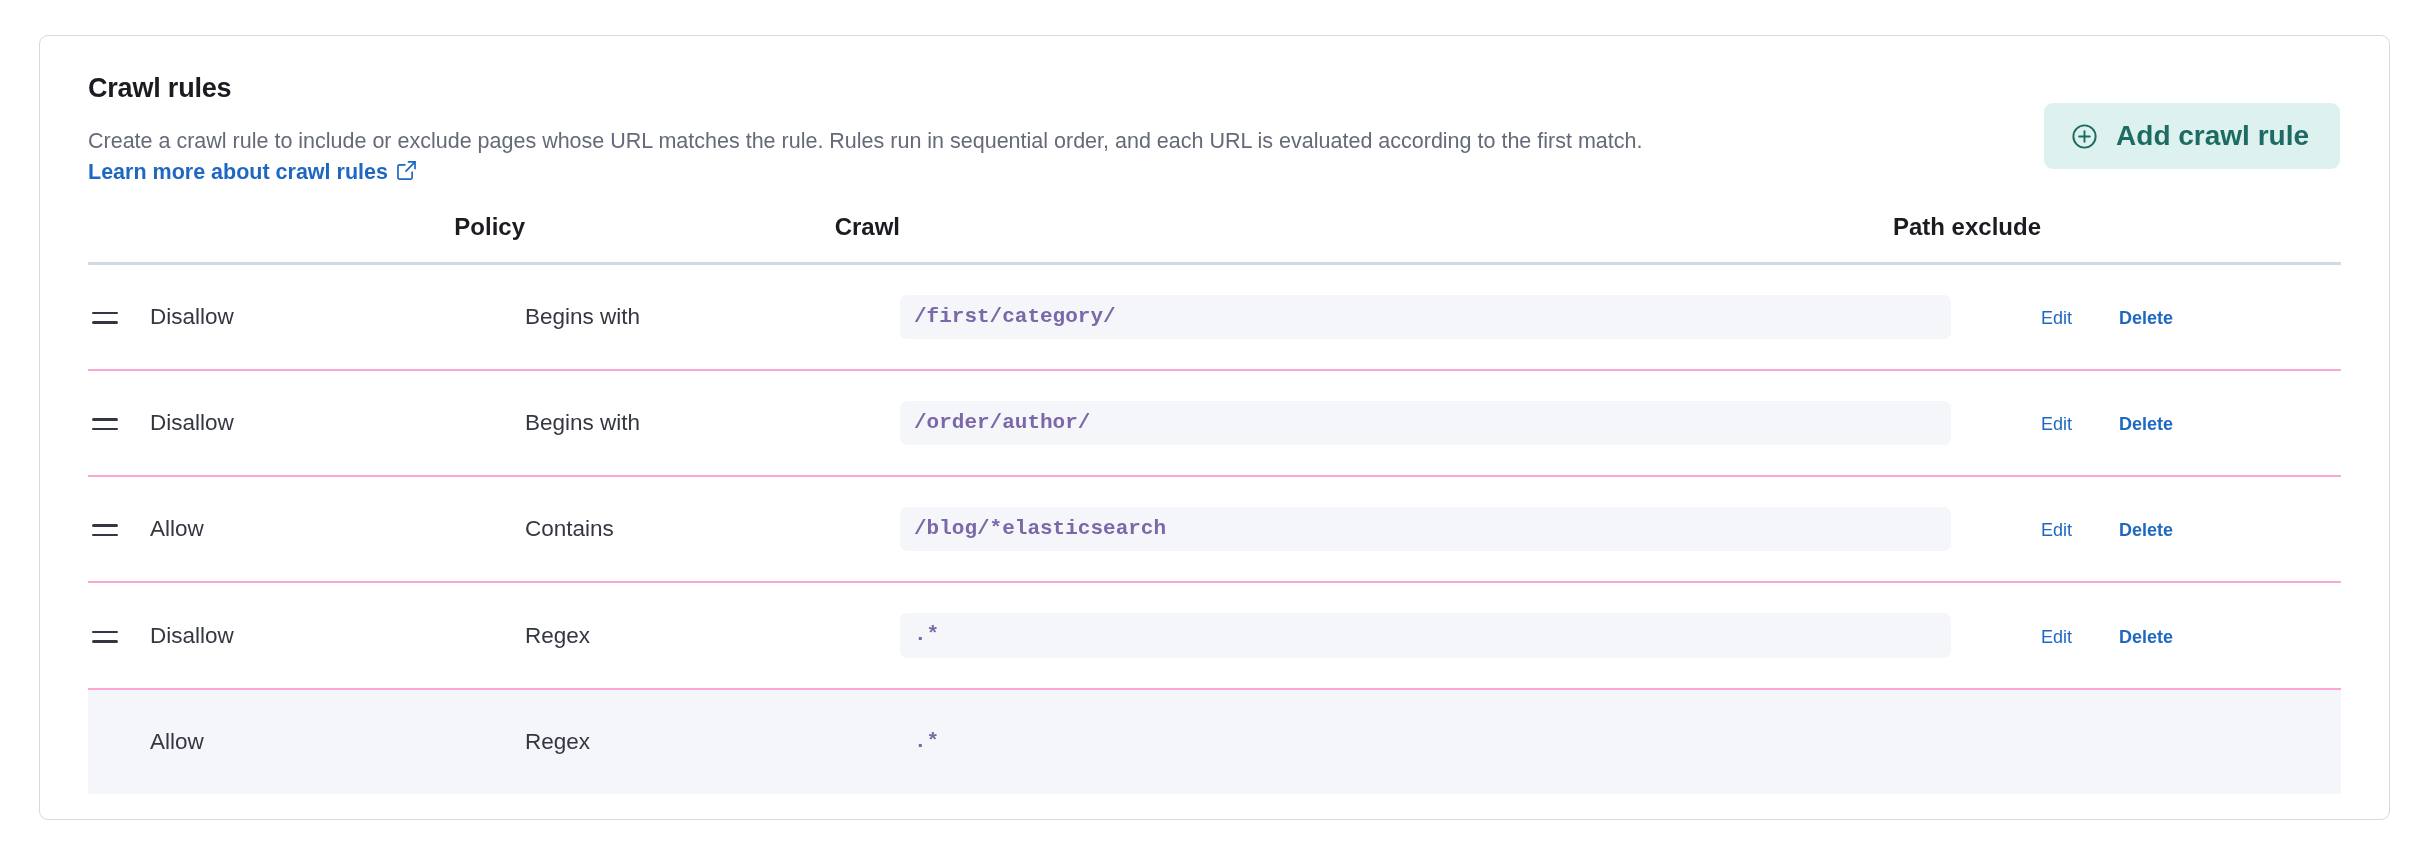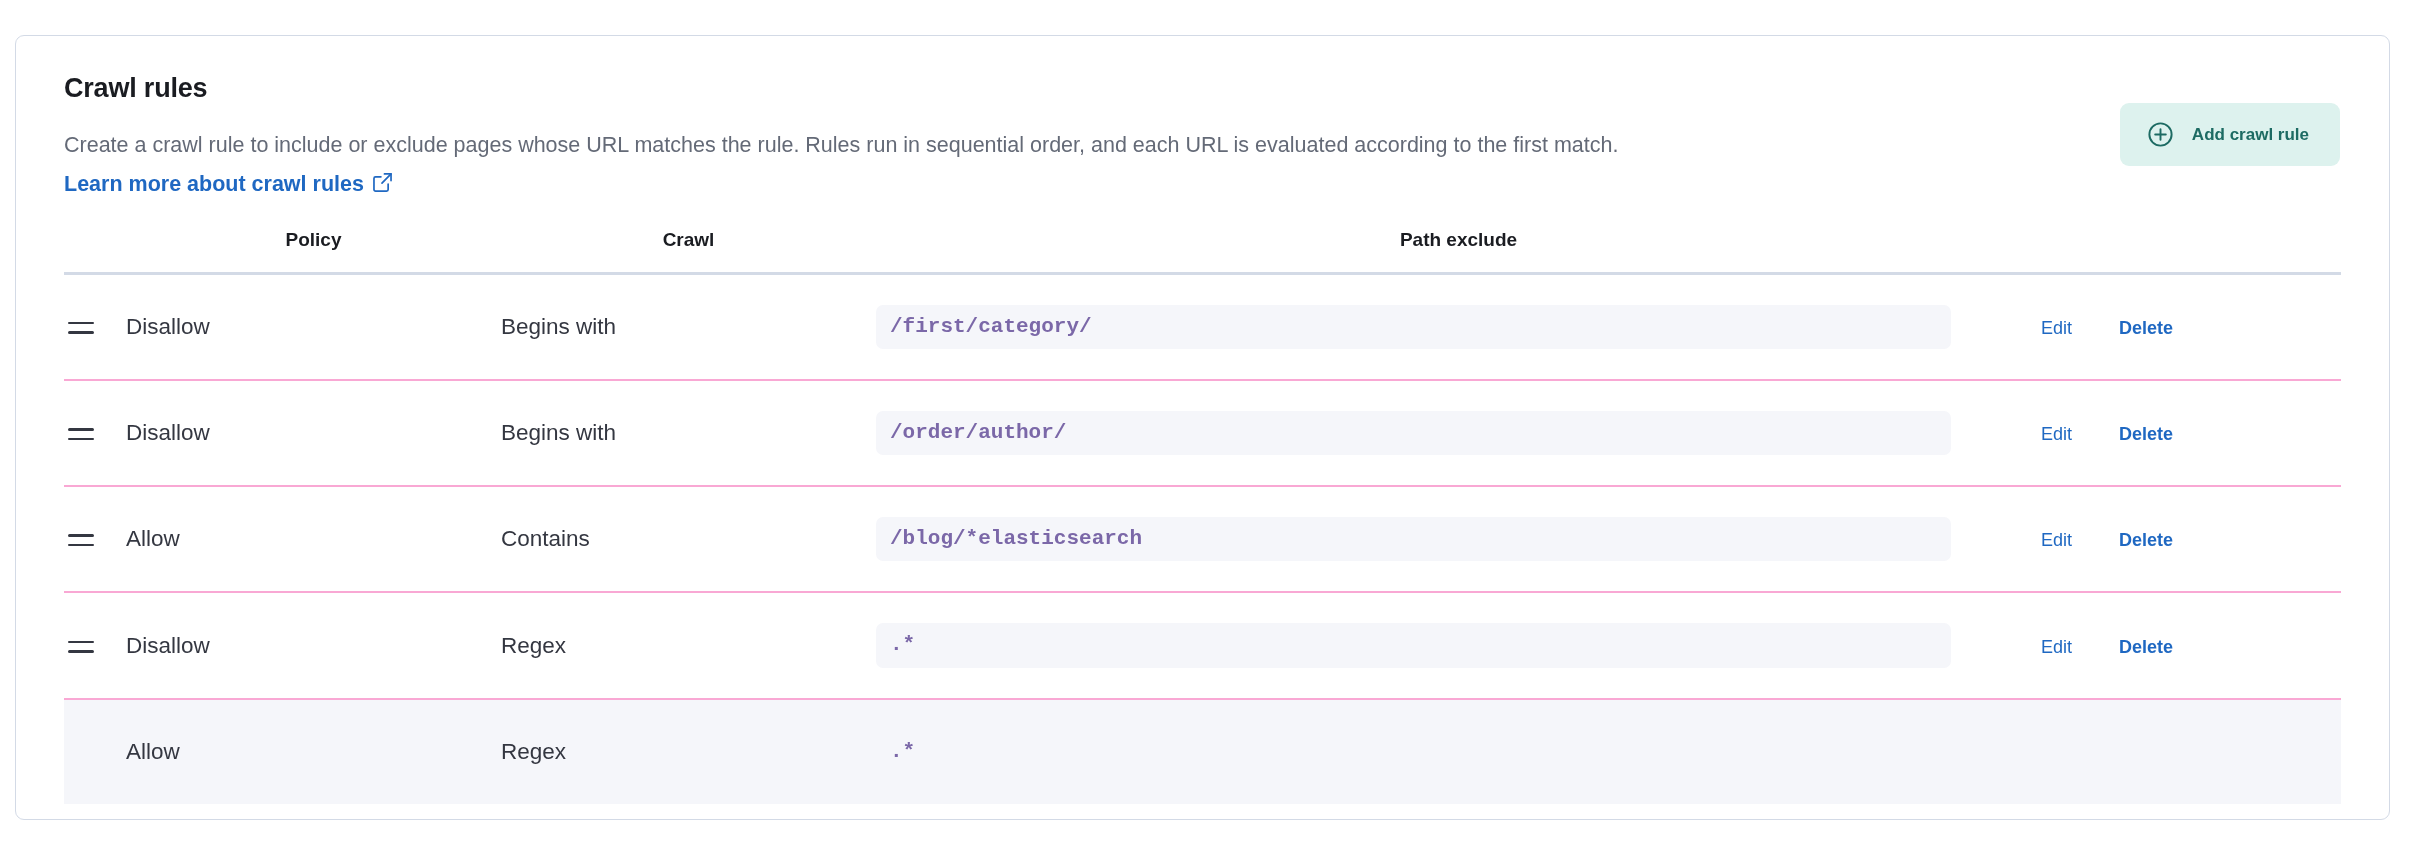--- a/index.html
+++ b/index.html
@@ -12,21 +12,21 @@
     background: #ffffff;
     font-family: "Liberation Sans", sans-serif;
     -webkit-font-smoothing: antialiased;
   }
 
   .page {
     position: relative;
     width: 2424px;
     height: 854px;
     box-sizing: border-box;
-    padding: 35px 34px 34px 15px;
+    padding: 35px 34px 34px 39px;
   }
 
   
   .card {
     position: relative;
     width: 100%;
     height: 100%;
     box-sizing: border-box;
     border: 1.5px solid #d3dae6;
     border-radius: 9px;
@@ -55,21 +55,21 @@
     font-size: 27px;
     font-weight: 700;
     color: #1a1c21;
     letter-spacing: -0.2px;
     margin: 0 0 22px 0;
     line-height: 1.1;
   }
 
   .description {
     font-size: 21.5px;
-    line-height: 39px;
+    line-height: 31px;
     color: #646a77;
     max-width: 1680px;
     margin: 0;
   }
 
   .learn-link {
     color: #1f68c2;
     text-decoration: none;
     font-weight: 700;
     white-space: nowrap;
@@ -84,21 +84,21 @@
   
   .add-btn {
     display: inline-flex;
     align-items: center;
     gap: 17px;
     background: #ddf2ee;
     color: #1d6b63;
     border: none;
     border-radius: 9px;
     padding: 17px 31px 17px 26px;
-    font-size: 17px;
+    font-size: 28px;
     font-weight: 700;
     font-family: "Liberation Sans", sans-serif;
     cursor: pointer;
     white-space: nowrap;
     margin-top: 29px;
     margin-right: 1px;
   }
   .plus-icon { display: inline-flex; }
 
   
@@ -109,22 +109,22 @@
     table-layout: fixed;
   }
 
   .rules-table col.c-handle  { width: 62px; }
   .rules-table col.c-policy  { width: 375px; }
   .rules-table col.c-rule    { width: 375px; }
   .rules-table col.c-pattern { width: auto;  }
   .rules-table col.c-actions { width: 300px; }
 
   .rules-table thead th {
-    text-align: center;
-    font-size: 19px;
+    text-align: right;
+    font-size: 24px;
     font-weight: 700;
     color: #1a1c21;
     padding: 0 0 21px 0;
     border-bottom: 3px solid #d3dae6;
   }
   thead th.th-handle { border-bottom: 3px solid #d3dae6; }
 
   .rules-table tbody td {
     font-size: 22.5px;
     color: #343741;

